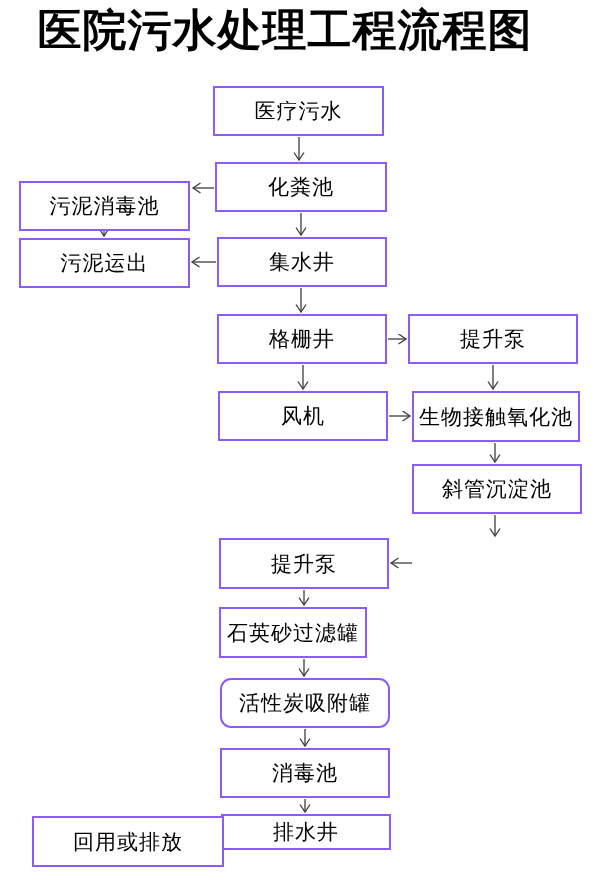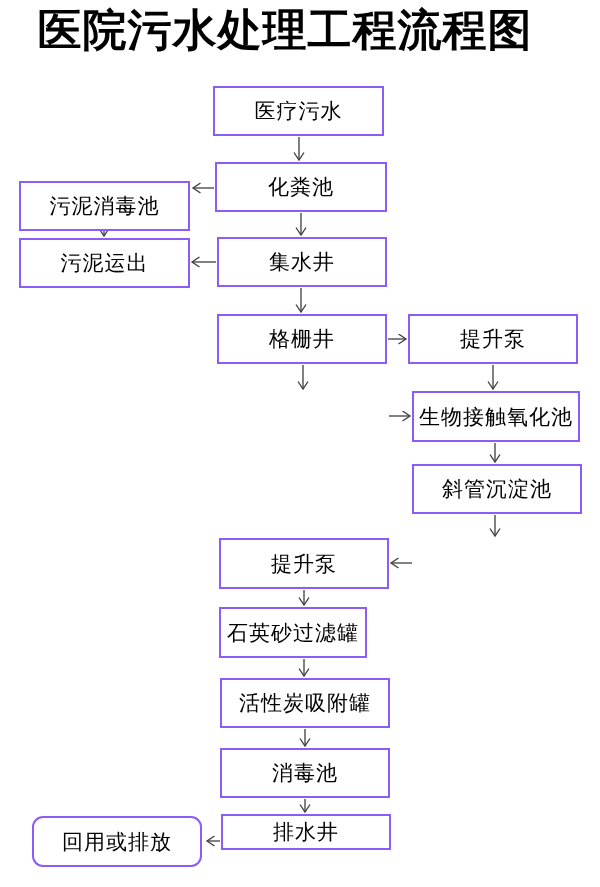--- a/index.html
+++ b/index.html
@@ -86,22 +86,23 @@
     </g>
   </svg>
 
   <div class="node" style="left:213px; top:86px;  width:171px; height:50px;">医疗污水</div>
   <div class="node" style="left:215px; top:162px; width:172px; height:50px;">化粪池</div>
   <div class="node" style="left:19px;  top:163px; width:171px; height:50px;margin-top:18px;">污泥消毒池</div>
   <div class="node" style="left:19px;  top:238px; width:171px; height:50px;">污泥运出</div>
   <div class="node" style="left:217px; top:237px; width:170px; height:50px;">集水井</div>
   <div class="node" style="left:217px; top:314px; width:170px; height:50px;">格栅井</div>
   <div class="node" style="left:408px; top:314px; width:170px; height:50px;">提升泵</div>
+  <div class="node" style="left:218px; top:391px; width:170px; height:50px;">风机</div>
   <div class="node" style="left:412px; top:391px; width:168px; height:51px;">生物接触氧化池</div>
   <div class="node" style="left:412px; top:464px; width:170px; height:50px;">斜管沉淀池</div>
   <div class="node" style="left:219px; top:538px; width:170px; height:51px;">提升泵</div>
   <div class="node" style="left:219px; top:607px; width:148px; height:51px;">石英砂过滤罐</div>
-  <div class="node" style="left:220px; top:678px; width:170px; height:50px;">活性炭吸附罐</div>
+  <div class="node" style="left:220px; top:678px; width:170px; height:50px;border-radius:11px;">活性炭吸附罐</div>
   <div class="node" style="left:220px; top:748px; width:170px; height:50px;">消毒池</div>
   <div class="node" style="left:221px; top:814px; width:170px; height:36px;">排水井</div>
-  <div class="node" style="left:32px;  top:816px; width:170px; height:51px;border-radius:11px;">回用或排放</div>
+  <div class="node" style="left:32px;  top:816px; width:192px; height:51px;">回用或排放</div>
 
 </div>
 
 </body></html>

